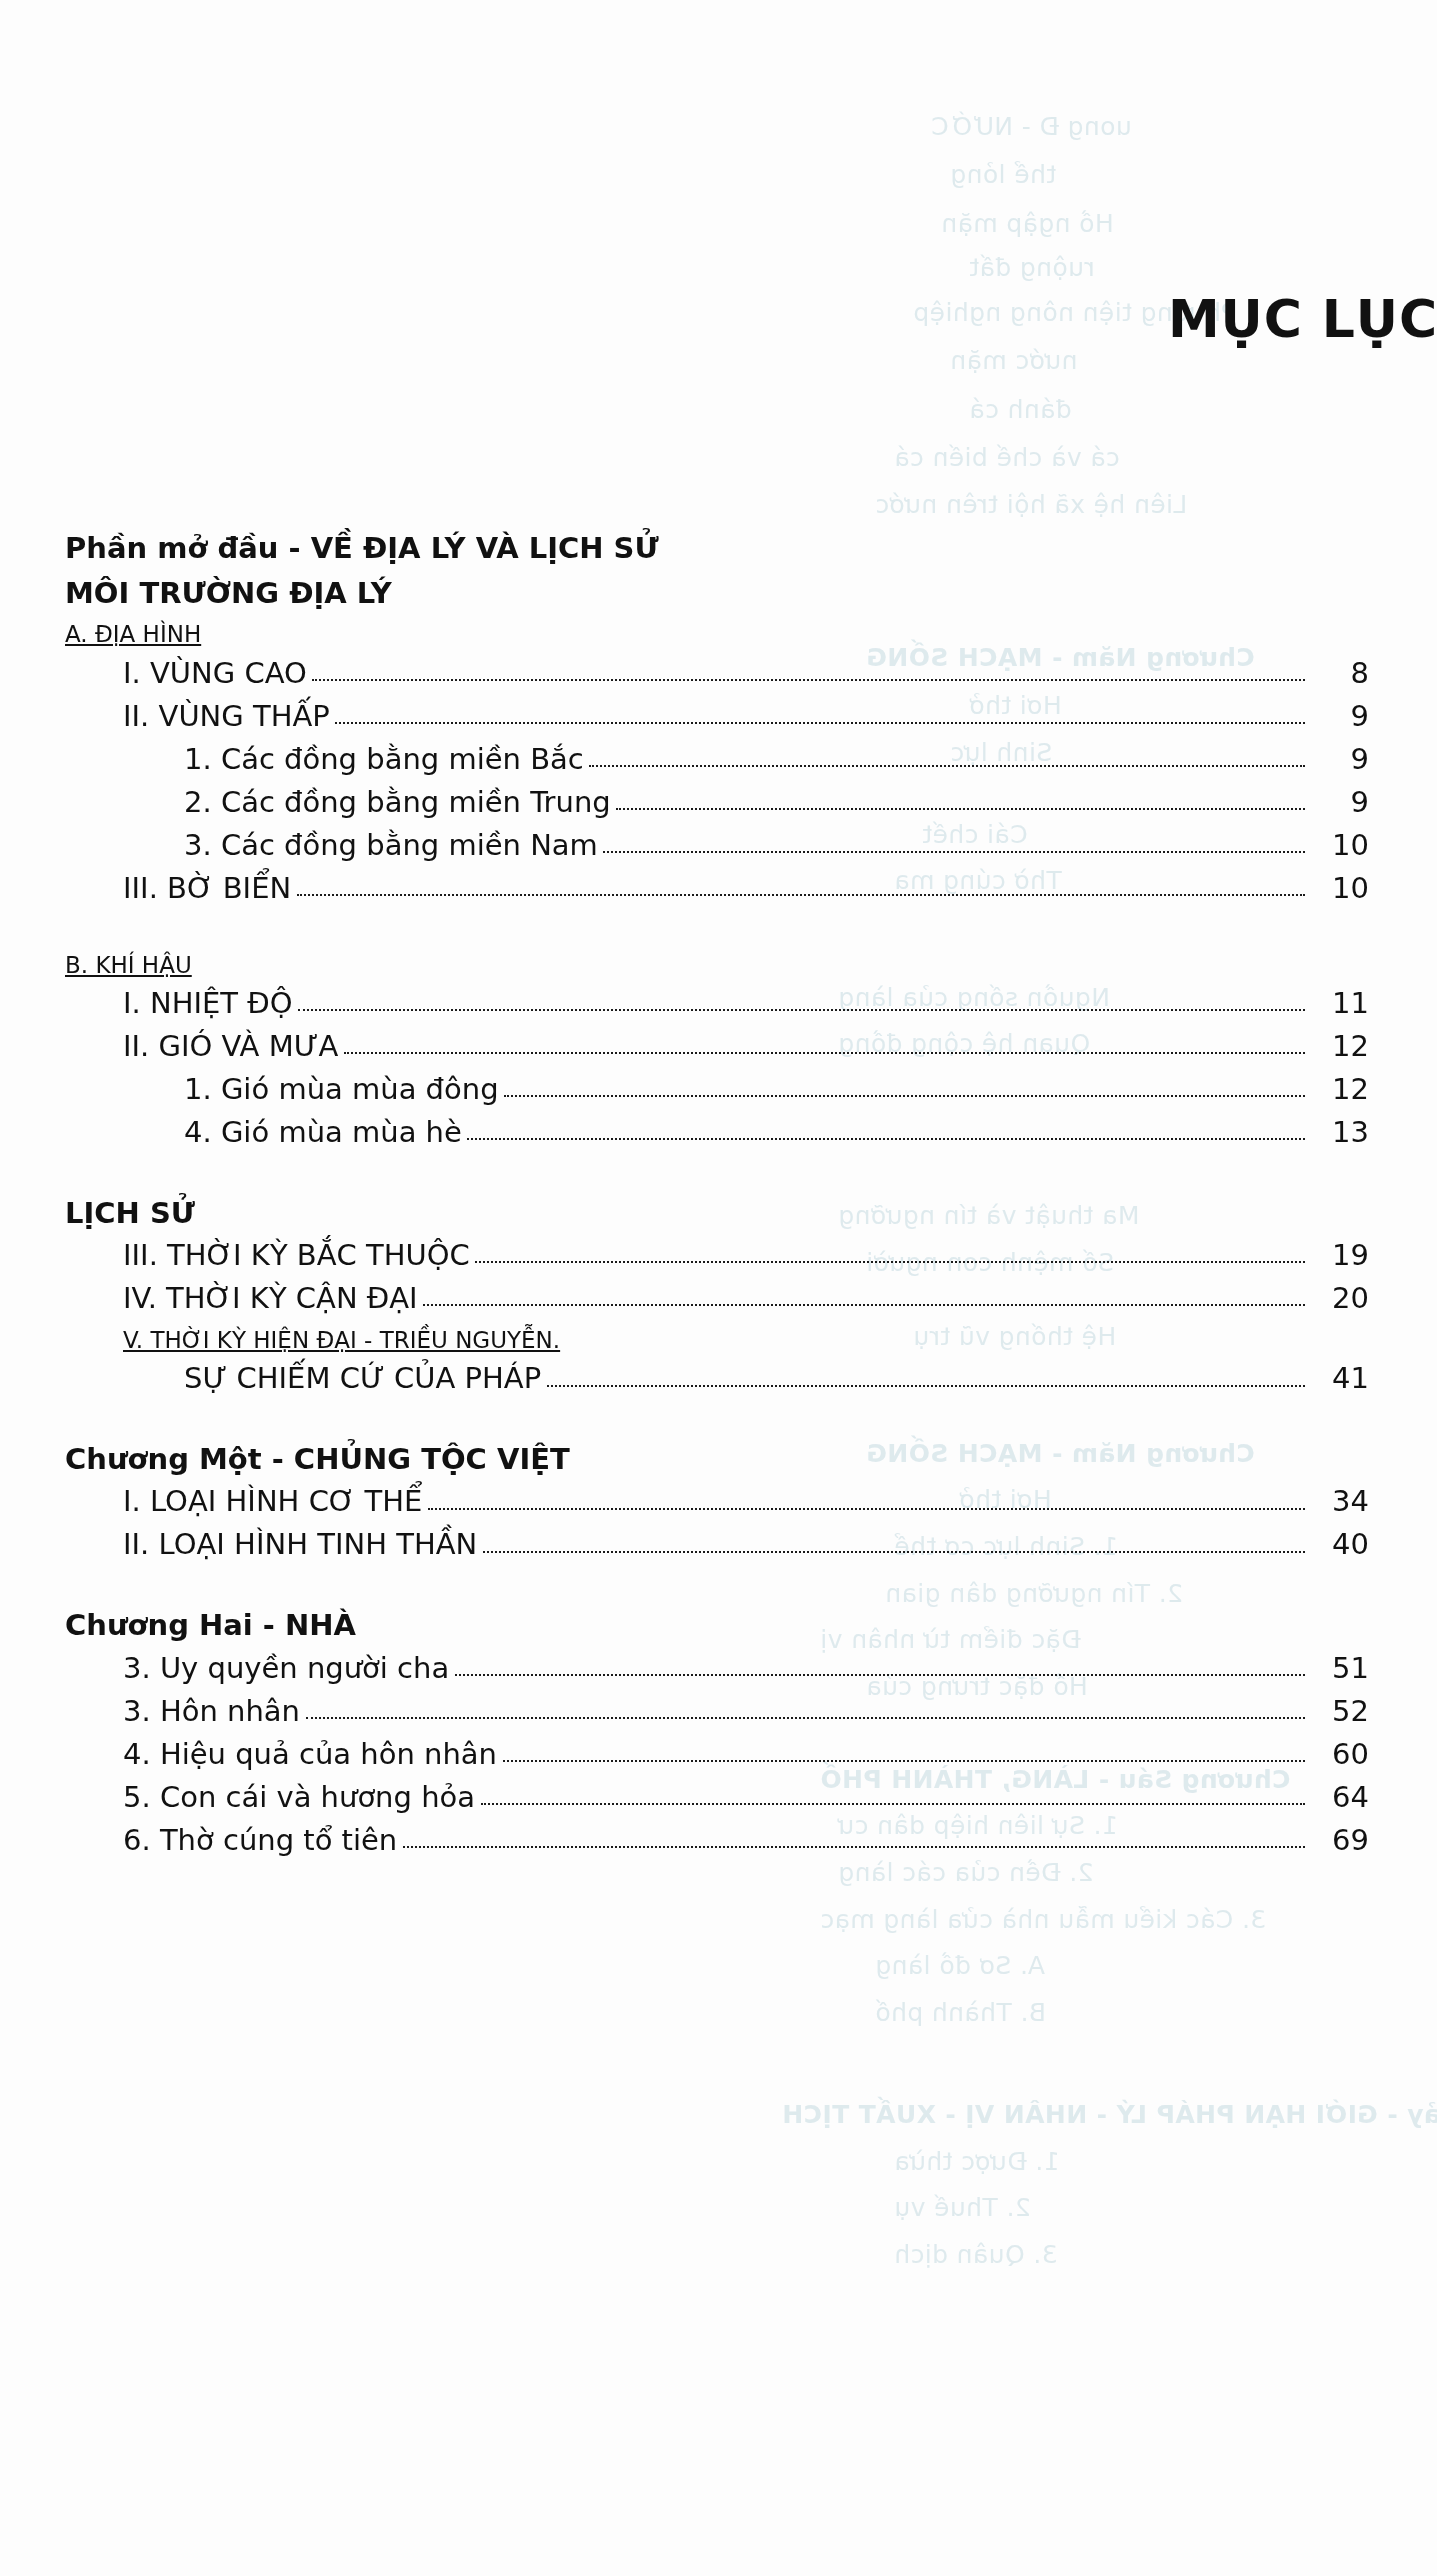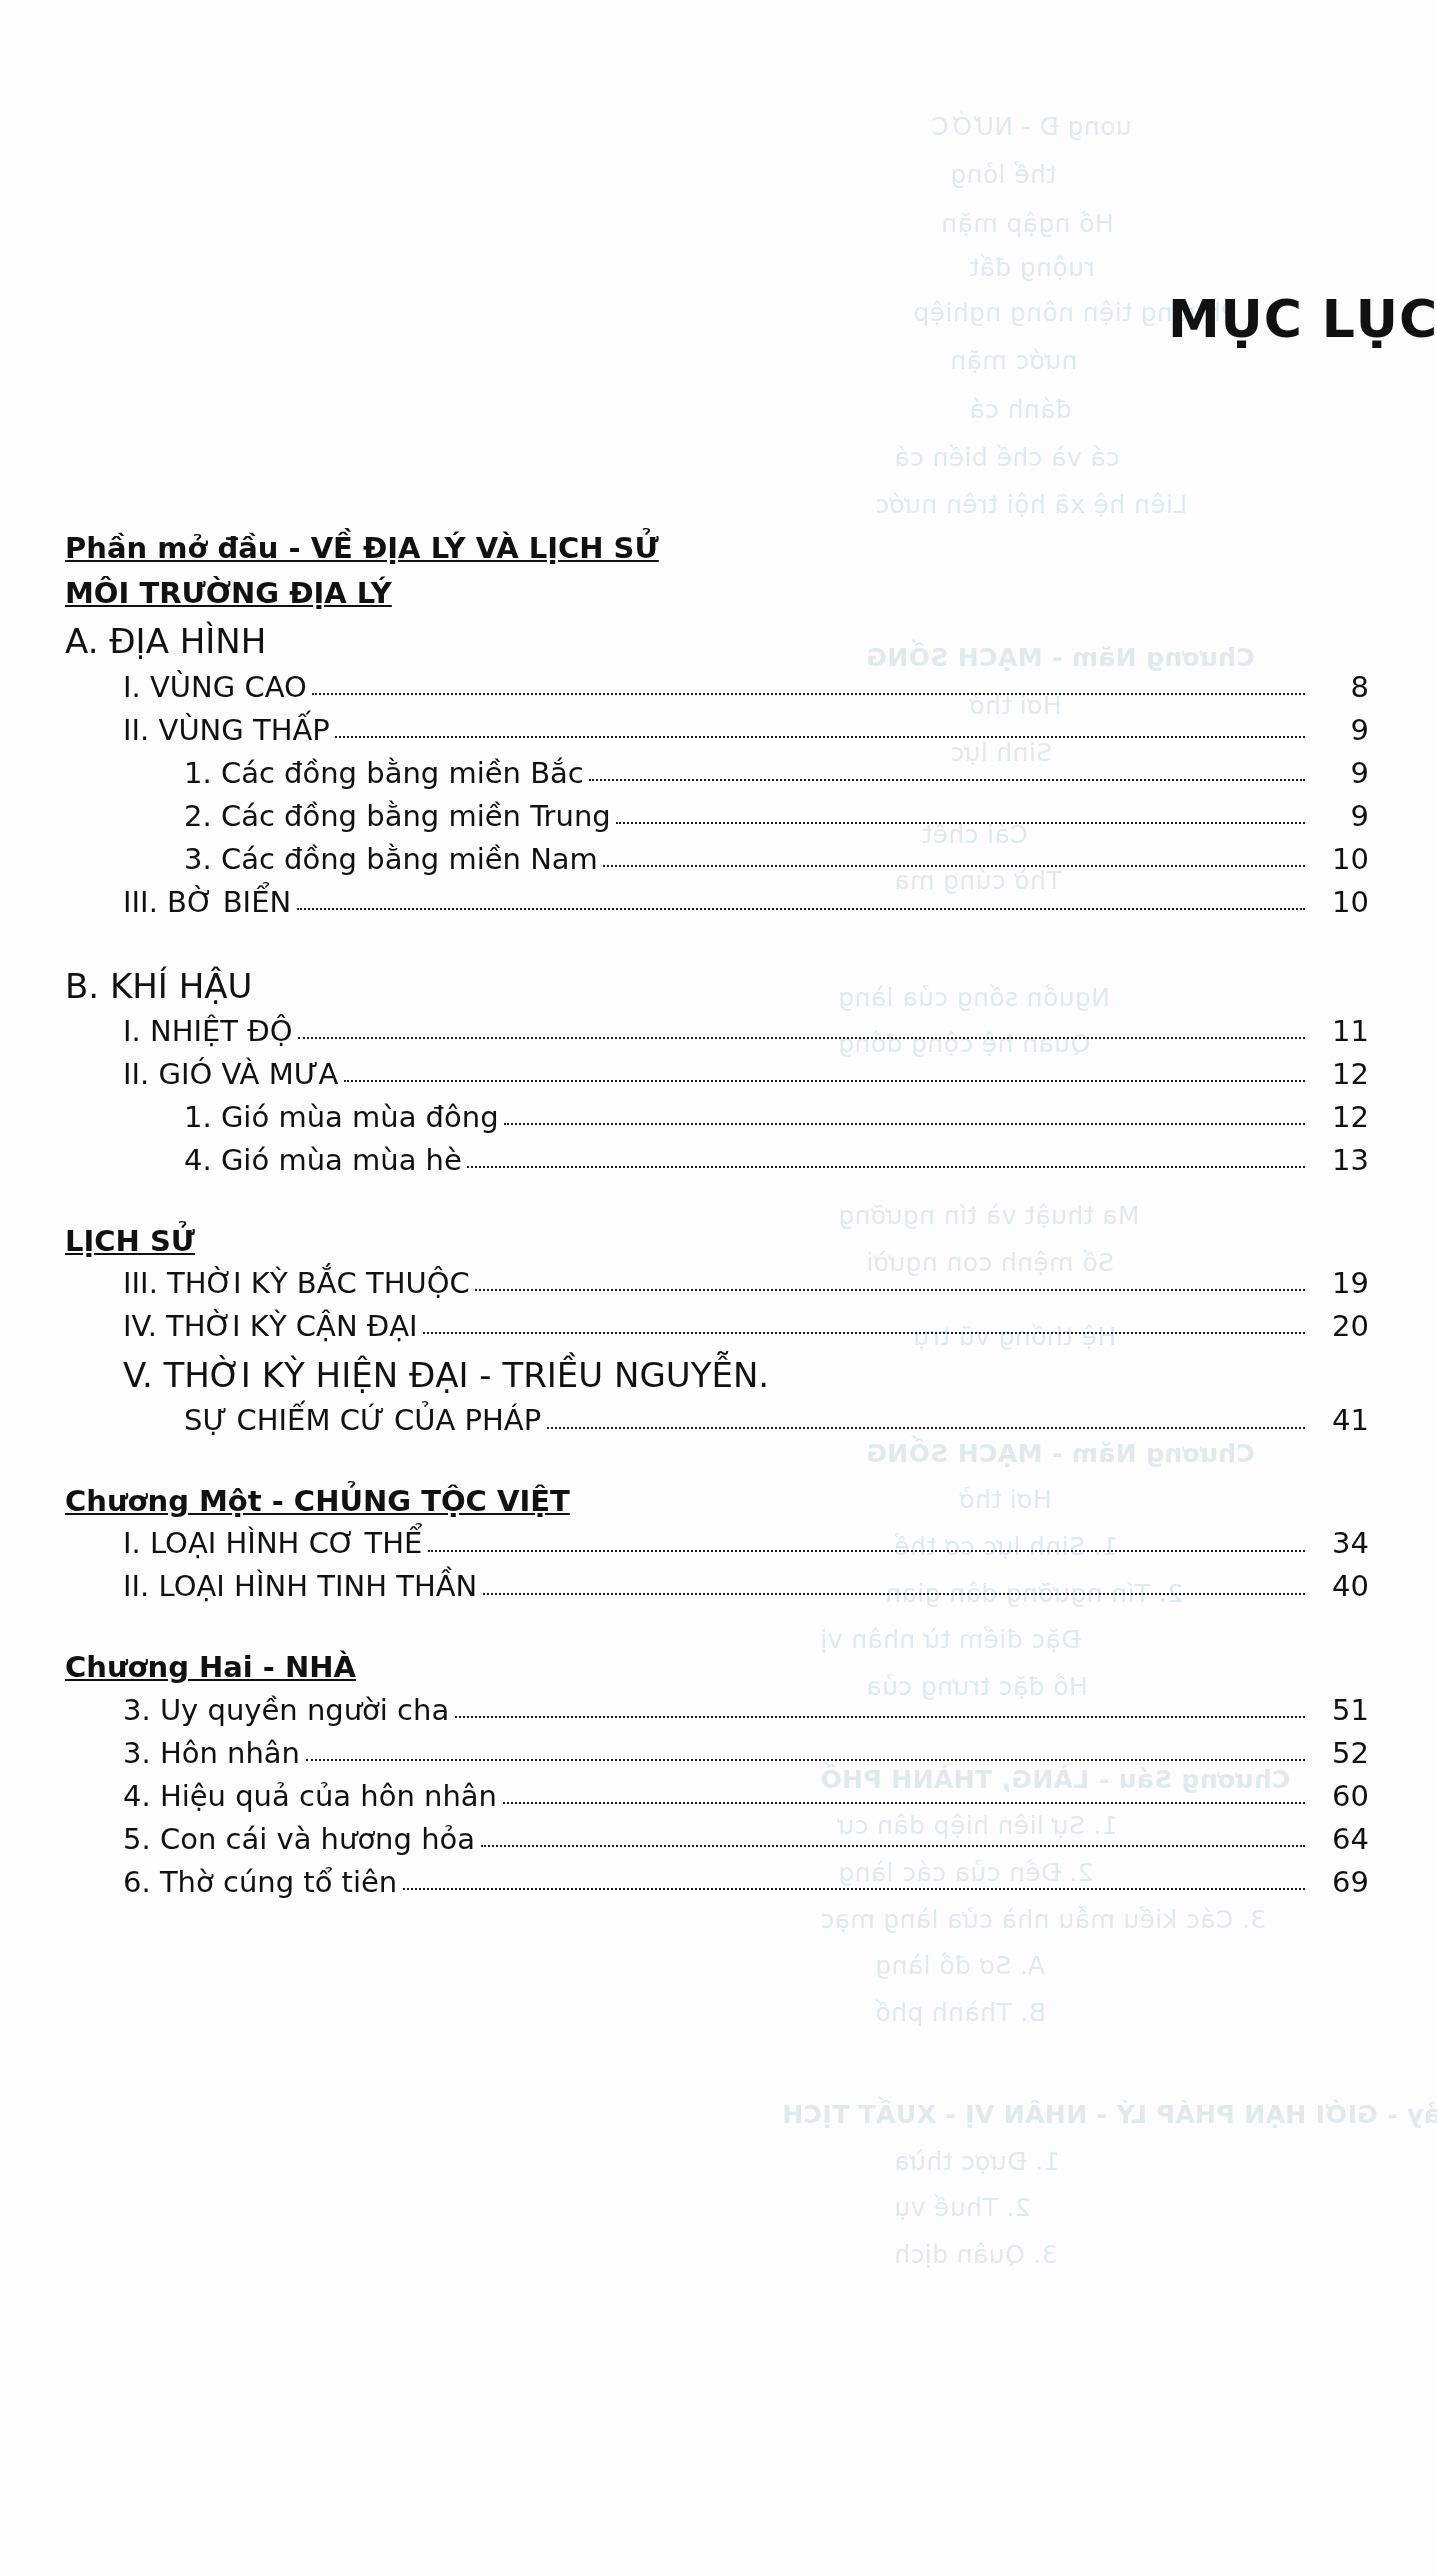--- a/index.html
+++ b/index.html
@@ -83,25 +83,25 @@
 
   .ind-0 { padding-left: 0; }
   .ind-1 { padding-left: 58px; }
   .ind-2 { padding-left: 119px; }
   .gap-md { height: 35px; }
 
   .section-title {
     font-weight: 700;
     font-size: 29px;
     margin-bottom: 11.2px;
+  }
+  .plain-line {
+    font-size: 23px;
+    margin-bottom: 11.2px;
     text-decoration: underline;
-  }
-  .plain-line {
-    font-size: 34px;
-    margin-bottom: 11.2px;
   }
 </style>
 </head>
 <body>
 
 <div class="page">
 
   <div class="bleed" style="left:931px; top:112px;">uong Đ - NƯỚC</div>
   <div class="bleed" style="left:950px; top:160px;">thể lỏng</div>
   <div class="bleed" style="left:941px; top:209px;">Hồ ngập mặn</div>

